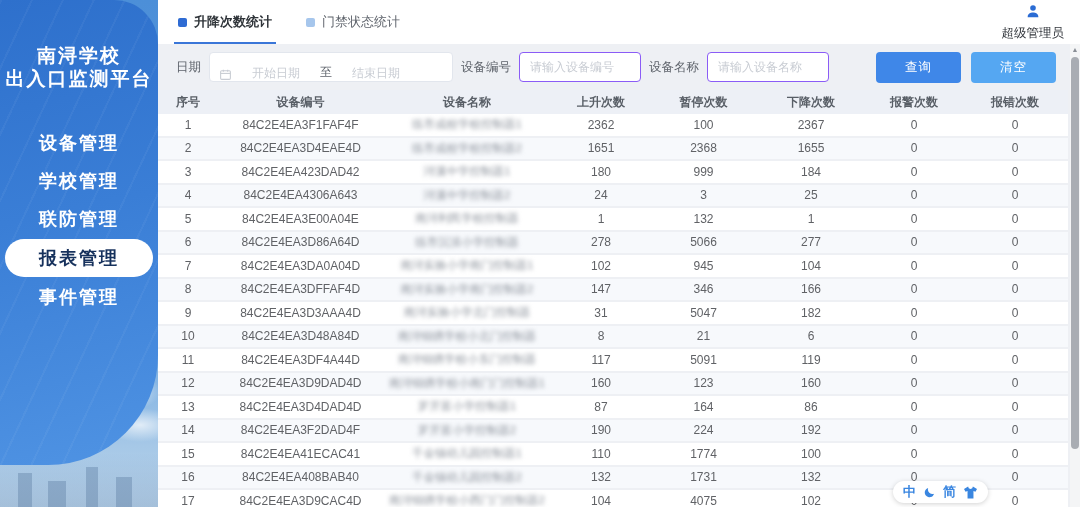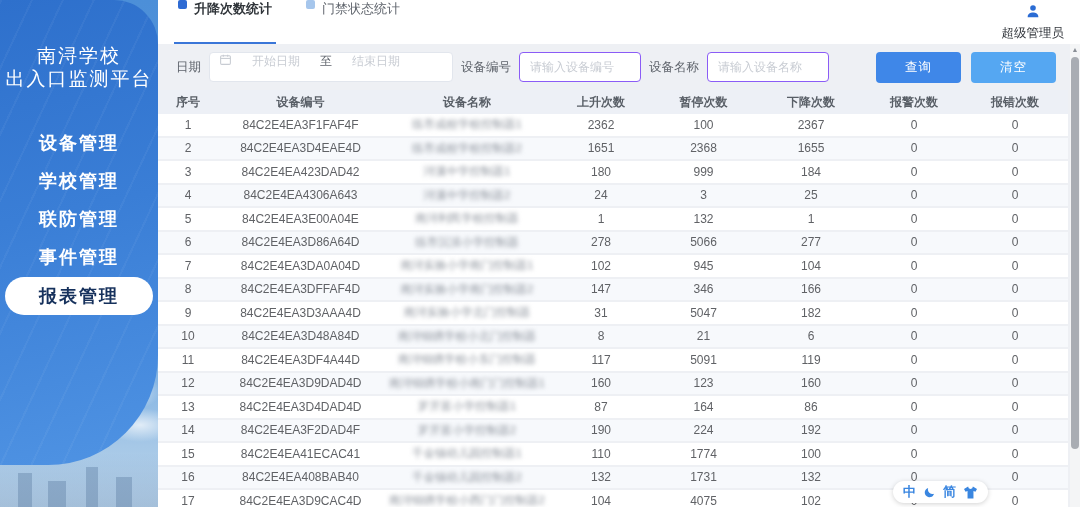--- a/index.html
+++ b/index.html
@@ -19,47 +19,47 @@
   .bld { position:absolute; bottom:0; background:rgba(92,124,162,.4); }
   .b1 { left:18px;  width:14px; height:34px; }
   .b2 { left:48px;  width:18px; height:26px; }
   .b3 { left:86px;  width:12px; height:40px; }
   .b4 { left:116px; width:16px; height:30px; }
   .sidebar-panel { position:absolute; left:0; top:0; right:0; bottom:42px;
     border-radius:0 44px 110px 0; overflow:hidden;
     background:
       repeating-linear-gradient(115deg, rgba(255,255,255,.045) 0 2px, rgba(255,255,255,0) 2px 28px),
       linear-gradient(168deg,#2e70cc 0%, #3a7ed6 45%, #4f93e3 100%); }
-  .logo { padding-top:44px; text-align:center; color:#fff; font-size:19px; font-weight:400;
+  .logo { padding-top:44px; text-align:center; color:#fff; font-size:19px; font-weight:700;
     line-height:23px; letter-spacing:2px; }
   .menu { margin-top:34px; }
   .menu-item { height:38px; line-height:38px; text-align:center; color:#fff; font-size:18px;
     font-weight:700; letter-spacing:2px; cursor:pointer; }
   .menu-item.active { background:#fff; color:#16315c; border-radius:20px; margin:1px 5px; }
 
   
   .main { position:absolute; left:158px; top:0; right:0; bottom:0; }
   .topbar { height:44px; background:#fff; display:flex; align-items:center; padding:0 16px 0 18px; }
   .tabs { display:flex; gap:30px; height:100%; }
-  .tab { position:relative; display:flex; gap:7px; font-size:13px;
+  .tab { position:relative; display:flex; align-items:center; gap:7px; font-size:13px;
     color:#5f646c; cursor:pointer; padding:0 2px; }
   .tab .bullet { width:9px; height:9px; border-radius:2px; background:#a6c6ec; }
   .tab.active { color:#2f3439; font-weight:700; }
   .tab.active .bullet { background:#2e6bd3; }
   .tab.active::after { content:""; position:absolute; left:-2px; right:-2px; bottom:0;
     height:2px; background:#3a76d8; }
   .user { margin-left:auto; display:flex; align-items:center; gap:6px; font-size:12.5px;
     color:#33373d; cursor:pointer;flex-direction:column; }
 
   
   .filters { height:46px; box-sizing:border-box; display:flex; align-items:center;
     padding:8px 24px 8px 18px; gap:8px; }
   .flabel { color:#5f646c; font-size:12.5px; white-space:nowrap; }
   .daterange { width:244px; height:30px; box-sizing:border-box; background:#fff;
-    border:1px solid #e2e6ed; border-radius:4px; display:flex; align-items:flex-start;
+    border:1px solid #e2e6ed; border-radius:4px; display:flex; align-items:flex-end;
     padding:0 9px; gap:4px; }
   .dr-input { border:none; outline:none; width:76px; font-size:12px; color:#606266;
     text-align:center; background:transparent; font-family:inherit; }
   .dr-sep { color:#5f646c; font-size:12px; }
   .txt-input { width:122px; height:30px; box-sizing:border-box; background:#fff;
     border:1px solid #8b5cf6; border-radius:4px; padding:0 10px; font-size:12px;
     color:#606266; outline:none; font-family:inherit; }
   ::placeholder { color:#c8ccd3; opacity:1; }
   .btns { margin-left:auto; display:flex; gap:10px; }
   .btn { border:none; border-radius:4px; color:#fff; font-size:12.5px; padding:7px 29px;
@@ -106,22 +106,22 @@
     </div>
     <div class="sidebar-panel">
       <div class="logo">
         <div>南浔学校</div>
         <div>出入口监测平台</div>
       </div>
       <nav class="menu" id="menu">
           <div class="menu-item">设备管理</div>
           <div class="menu-item">学校管理</div>
           <div class="menu-item">联防管理</div>
+          <div class="menu-item active">报表管理</div>
           <div class="menu-item">事件管理</div>
-          <div class="menu-item active">报表管理</div>
         </nav>
     </div>
   </aside>
 
   <main class="main">
 
     <header class="topbar">
       <div class="tabs" id="tabs">
           <div class="tab active">
             <span class="bullet"></span>

